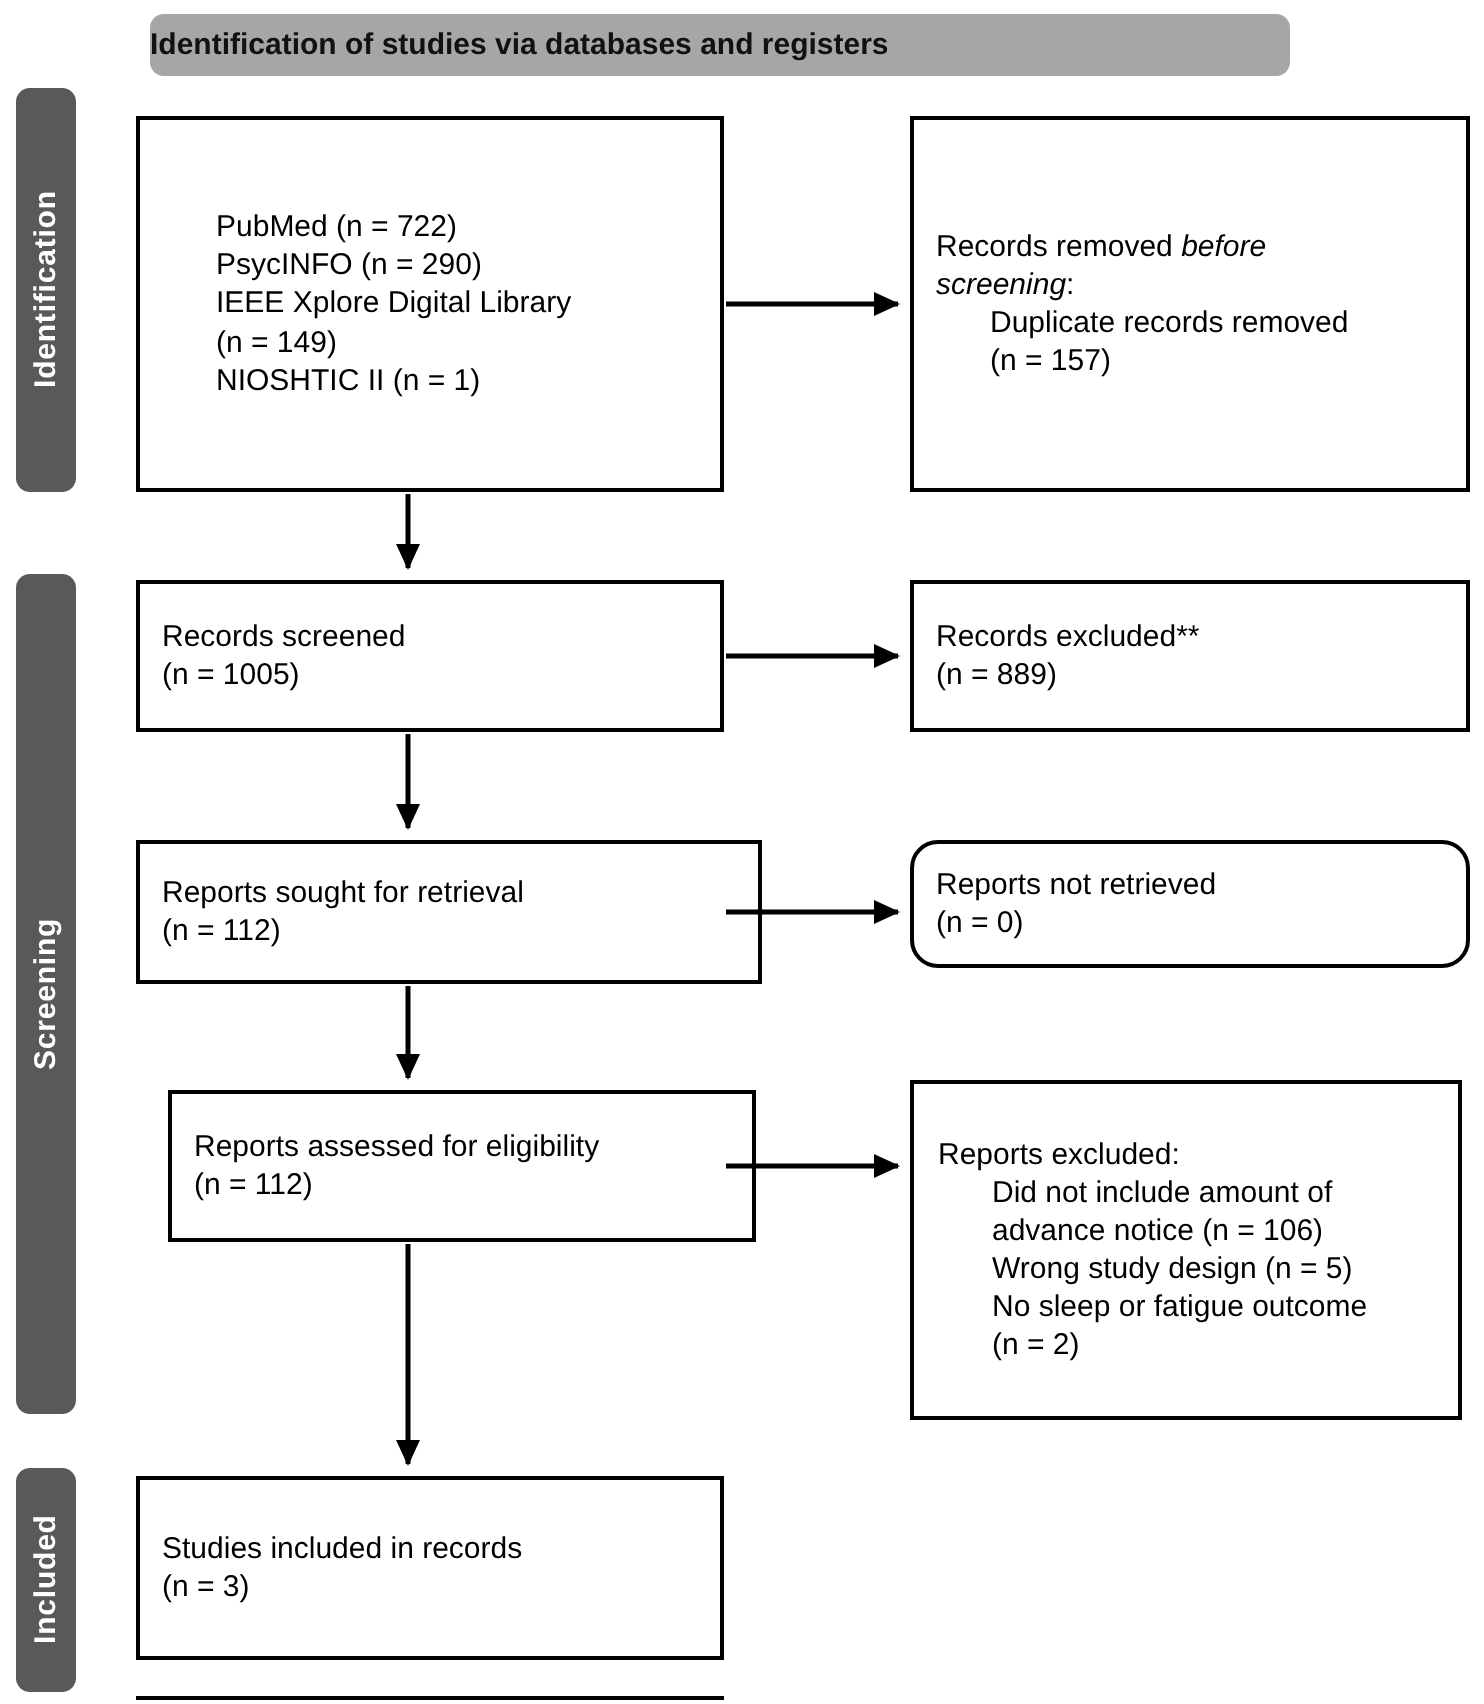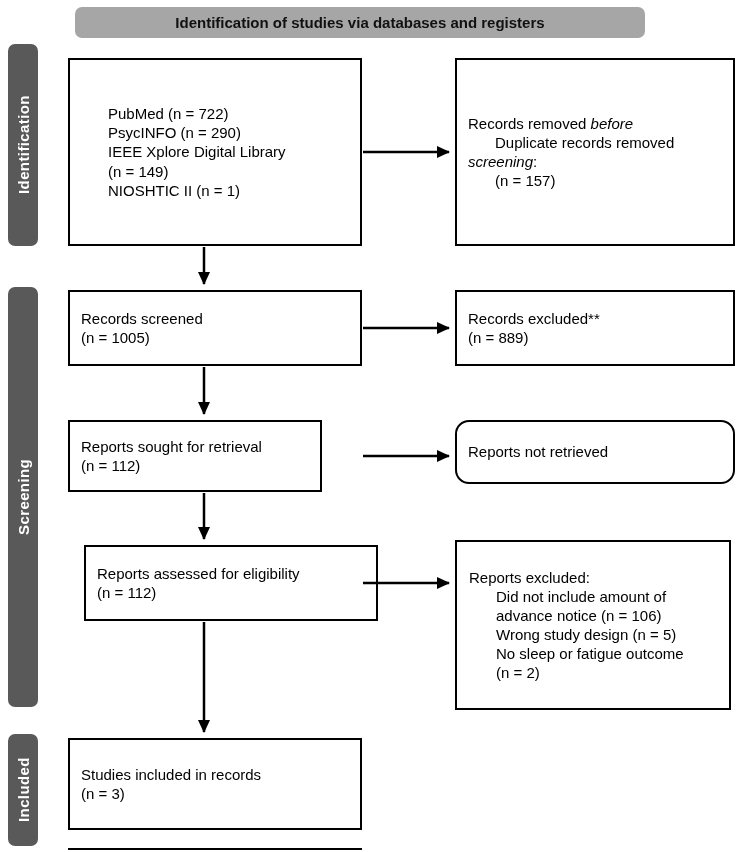--- a/index.html
+++ b/index.html
@@ -3,21 +3,21 @@
 <meta charset="utf-8">
 <style>
   html,body{margin:0;padding:0;background:#fff;}
   .canvas{
     position:relative;width:742px;height:852px;background:#fff;
     font-family:"Liberation Sans",sans-serif;color:#000;overflow:hidden;
   }
   .header-banner{
     position:absolute;left:75px;top:7px;width:570px;height:31px;
     background:var(--header-bg,#a6a6a6);border-radius:7px;
-    display:flex;align-items:center;justify-content:center;
+    display:flex;align-items:center;
     font-weight:bold;font-size:15px;color:#111;
   }
   .stage-label{
     position:absolute;width:30px;left:8px;
     background:var(--side-bg,#595959);border-radius:7px;color:#fff;
     font-weight:bold;font-size:15px;letter-spacing:.4px;
     display:flex;align-items:center;justify-content:center;
     writing-mode:vertical-rl;transform:rotate(180deg);
   }
   .flow-box{
@@ -55,42 +55,43 @@
     <div class="line indent">PsycINFO (n = 290)</div>
     <div class="line indent">IEEE Xplore Digital Library</div>
     <div class="line indent">(n = 149)</div>
     <div class="line indent">NIOSHTIC II (n = 1)</div>
   </div>
 
   <div class="flow-box" style="left:455px;top:58px;width:280px;height:188px;">
     <div class="line">
       <span>Records removed </span><span class="italic">before</span>
     </div>
-    <div class="line indent">Duplicate records removed</div>
     <div class="line">
       <span class="italic">screening</span><span>:</span>
     </div>
+    <div class="line indent">Duplicate records removed</div>
     <div class="line indent">(n = 157)</div>
   </div>
 
   <div class="flow-box" style="left:68px;top:290px;width:294px;height:76px;">
     <div class="line">Records screened</div>
     <div class="line">(n = 1005)</div>
   </div>
   <div class="flow-box" style="left:455px;top:290px;width:280px;height:76px;">
     <div class="line">Records excluded**</div>
     <div class="line">(n = 889)</div>
   </div>
 
-  <div class="flow-box" style="left:68px;top:420px;width:254px;height:72px;">
+  <div class="flow-box" style="left:68px;top:420px;width:313px;height:72px;">
     <div class="line">Reports sought for retrieval</div>
     <div class="line">(n = 112)</div>
   </div>
   <div class="flow-box" style="left:455px;top:420px;width:280px;height:64px;border-radius:14px;">
     <div class="line">Reports not retrieved</div>
+    <div class="line">(n = 0)</div>
   </div>
 
   <div class="flow-box" style="left:84px;top:545px;width:294px;height:76px;">
     <div class="line">Reports assessed for eligibility</div>
     <div class="line">(n = 112)</div>
   </div>
   <div class="flow-box" style="left:455px;top:540px;width:276px;height:170px;padding-left:12px;">
     <div class="line">Reports excluded:</div>
     <div class="line indent">Did not include amount of</div>
     <div class="line indent">advance notice (n = 106)</div>

